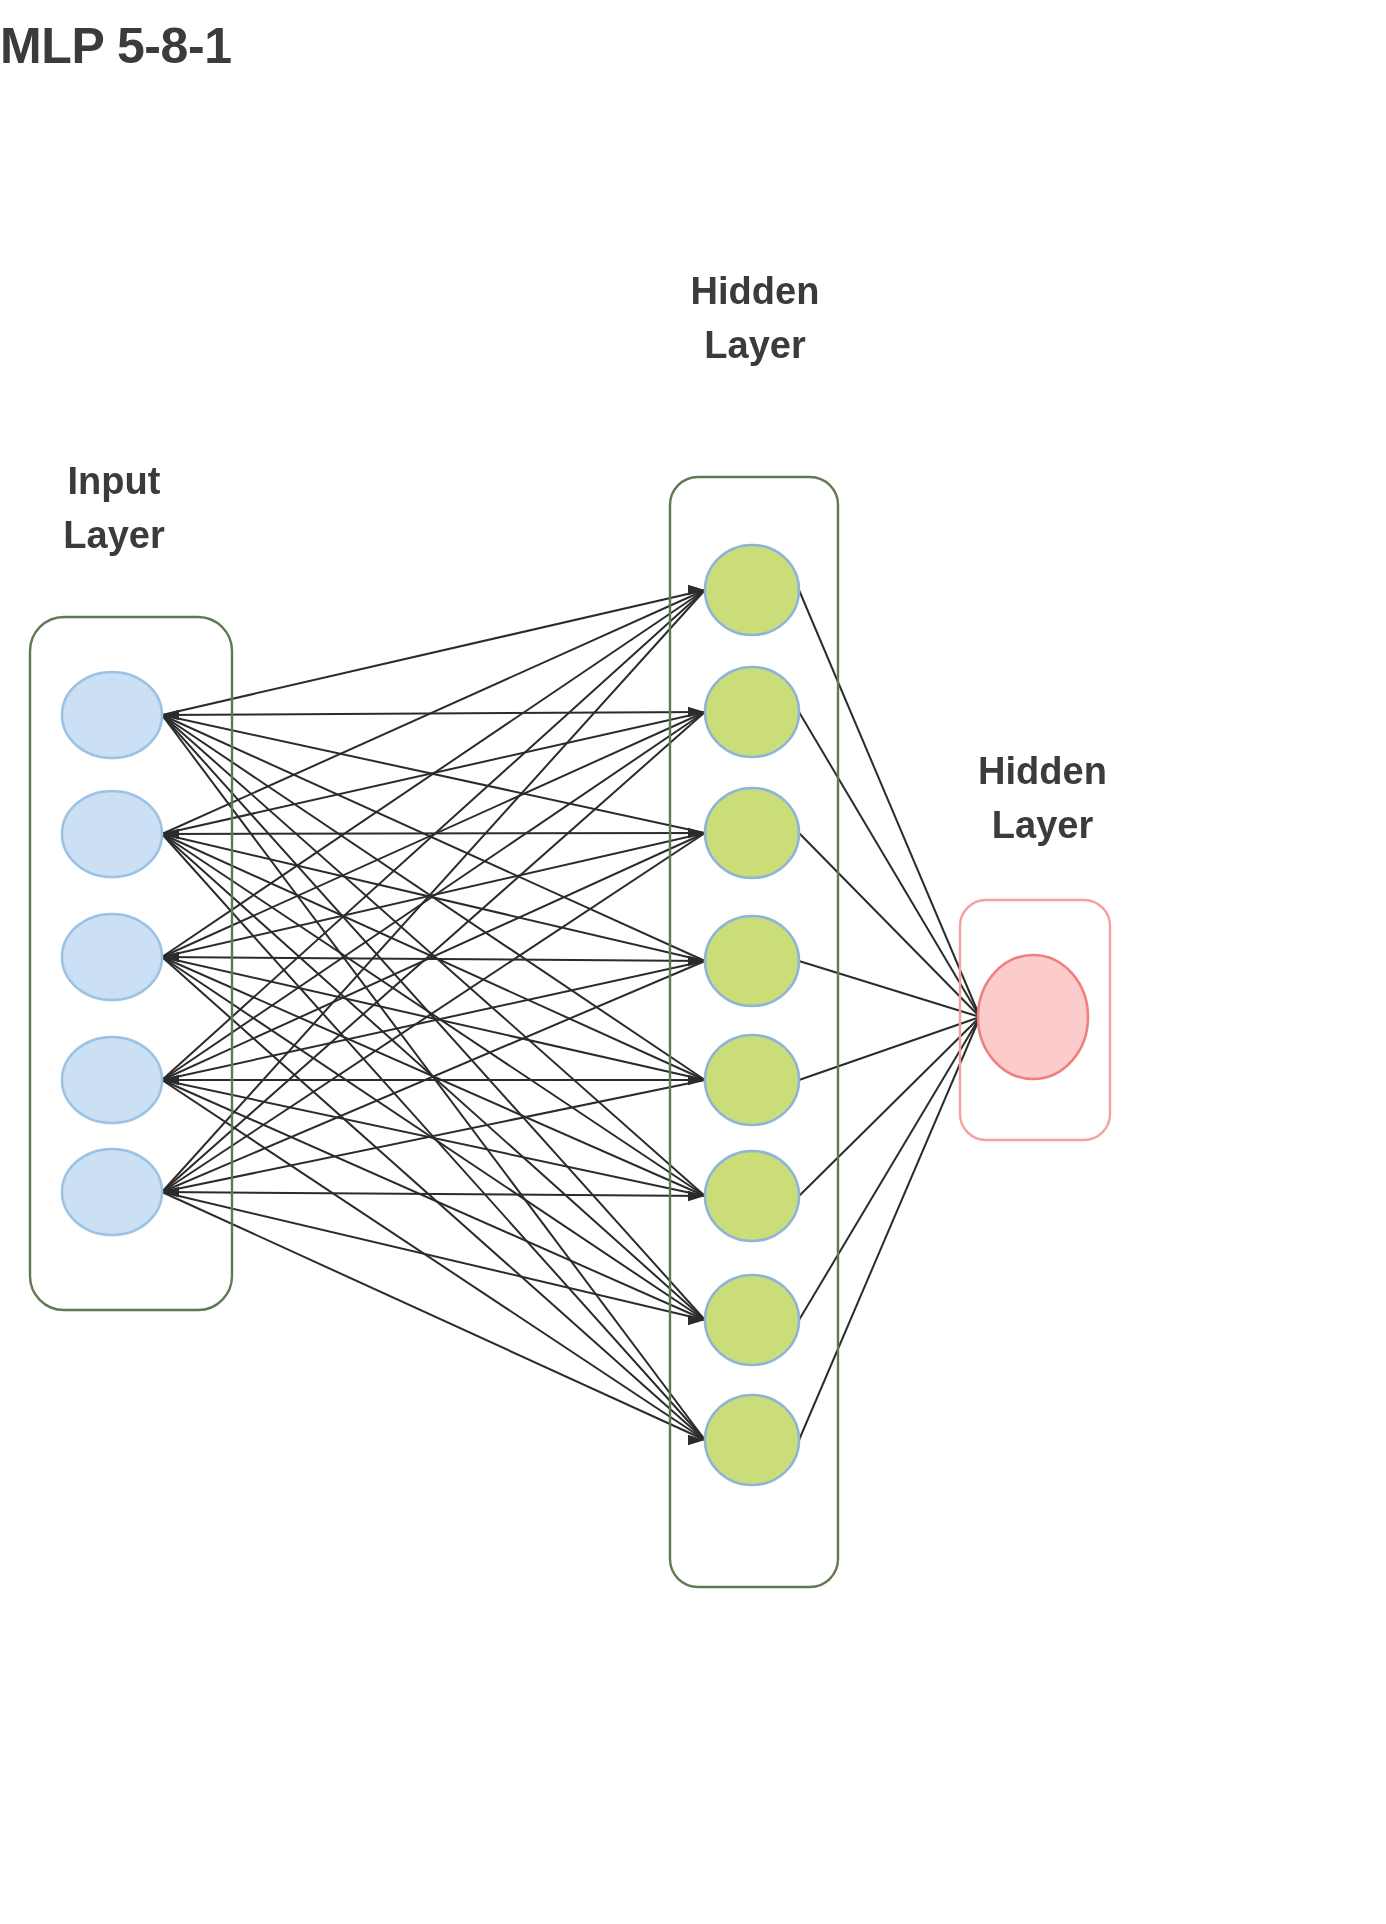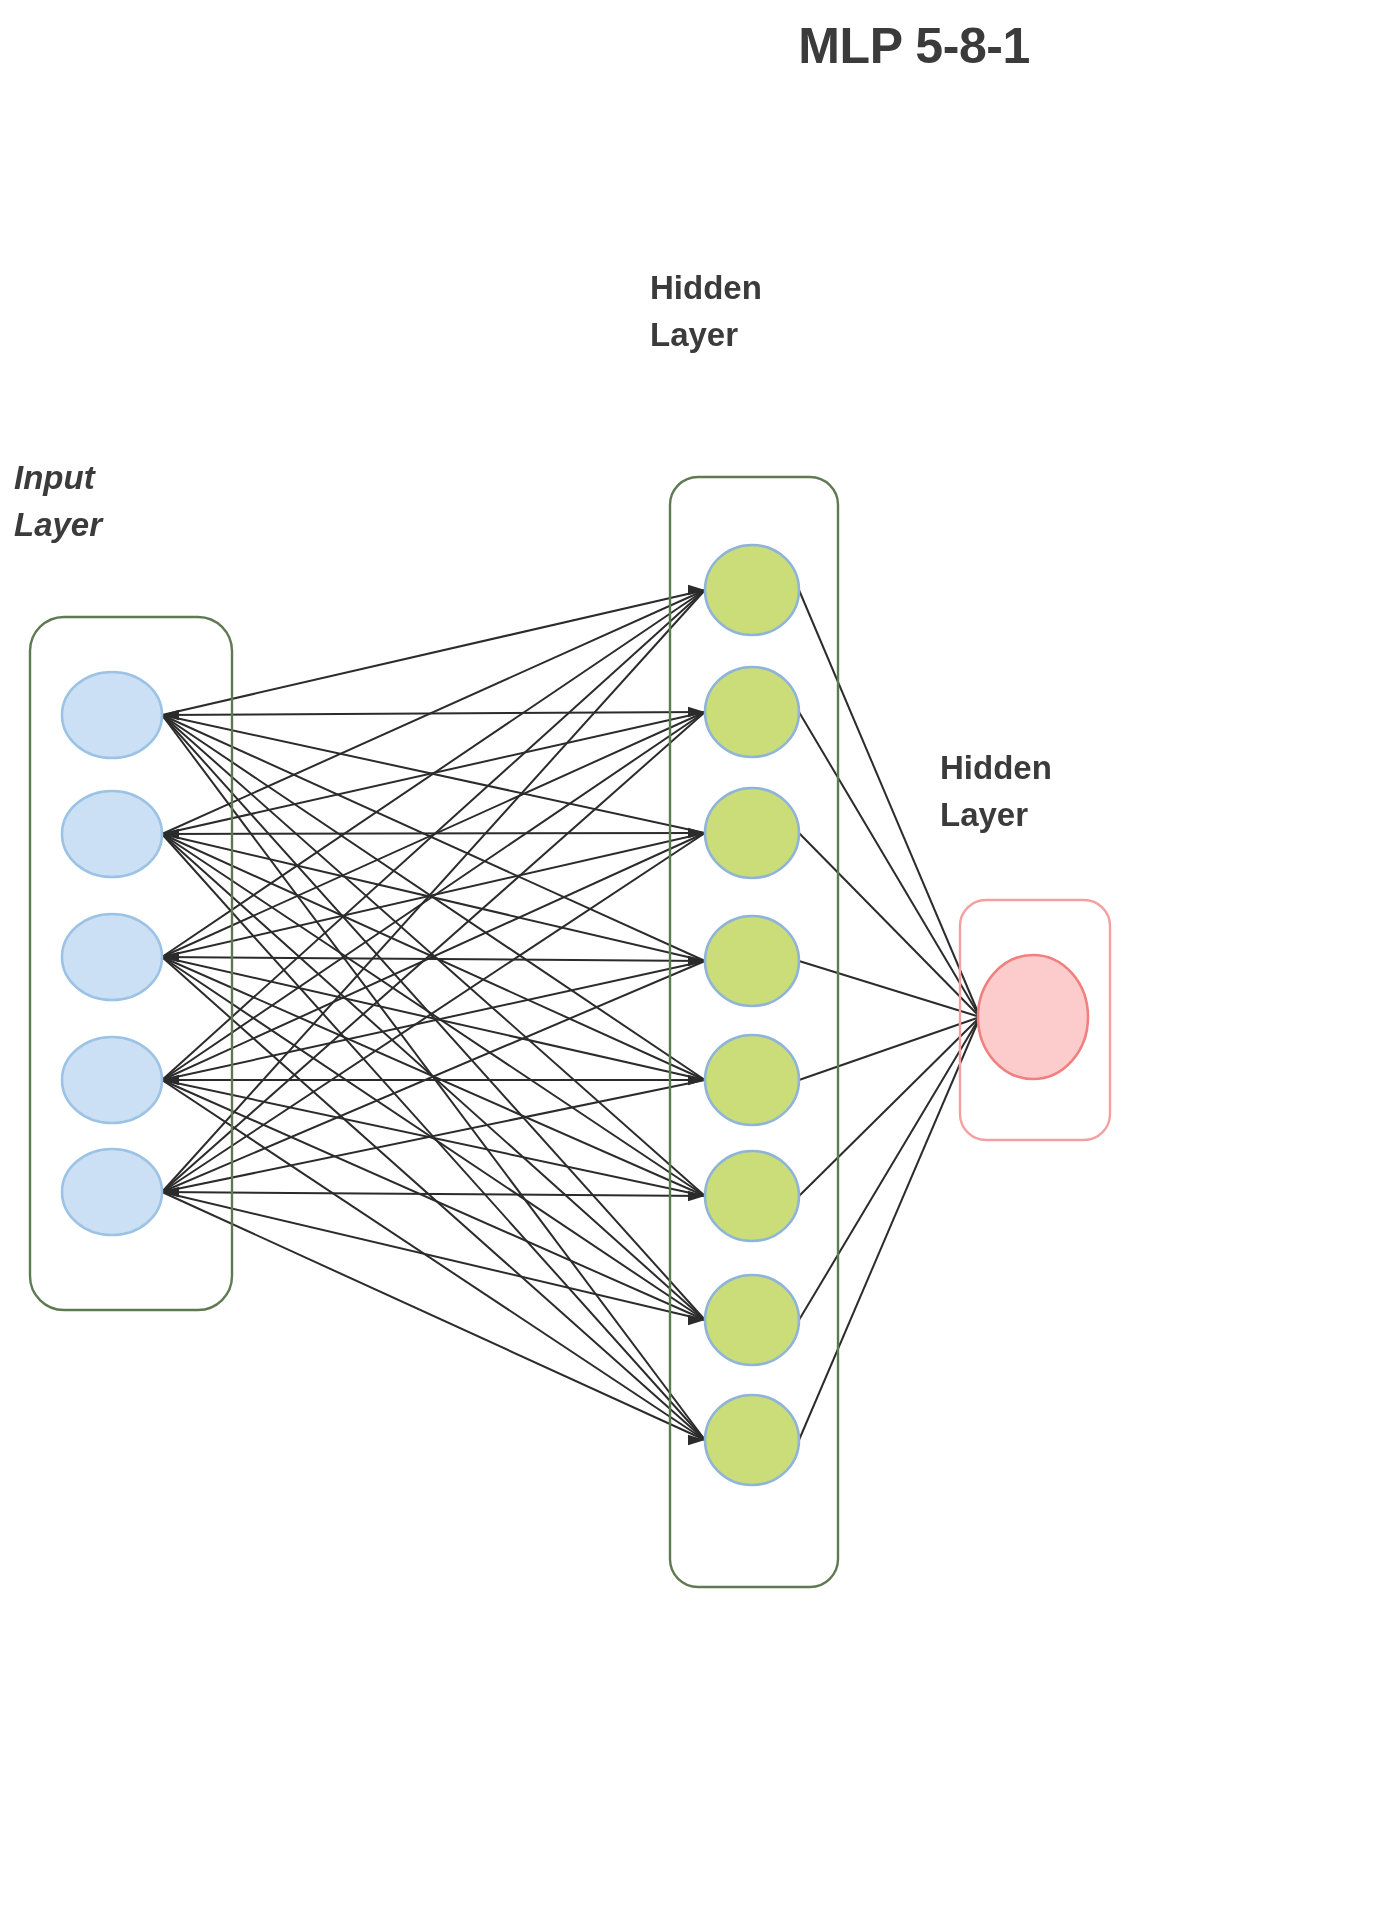--- a/index.html
+++ b/index.html
@@ -31,46 +31,46 @@
     height: 1924px;
     display: block;
   }
 
   
   .title-block {
     position: absolute;
     top: 14px;
     left: 0;
     width: 1030px;
-    text-align: right;
+    text-align: left;
     line-height: 1.28;
     pointer-events: none;
   }
   .title-line {
     display: block;
     font-size: 50px;
     font-weight: bold;
     color: #3b3b3b;
     letter-spacing: -0.4px;
     white-space: nowrap;
   }
 
   
   .layer-caption {
     position: absolute;
-    text-align: left;
-    font-size: 33px;
+    text-align: center;
+    font-size: 38px;
     font-weight: bold;
     color: #3b3b3b;
     line-height: 1.42;
     white-space: nowrap;
   }
   .layer-caption span { display: block; }
 
-  #caption-input  { left: 14px;  top: 455px; width: 200px; font-style: italic; }
+  #caption-input  { left: 14px;  top: 455px; width: 200px; }
   #caption-hidden { left: 650px; top: 265px; width: 210px; }
   #caption-output { left: 940px; top: 745px; width: 205px; }
 
   
   .layer-box {
     fill: none;
     stroke-width: 2.4;
   }
   .node-ellipse {
     stroke-width: 2.6;

